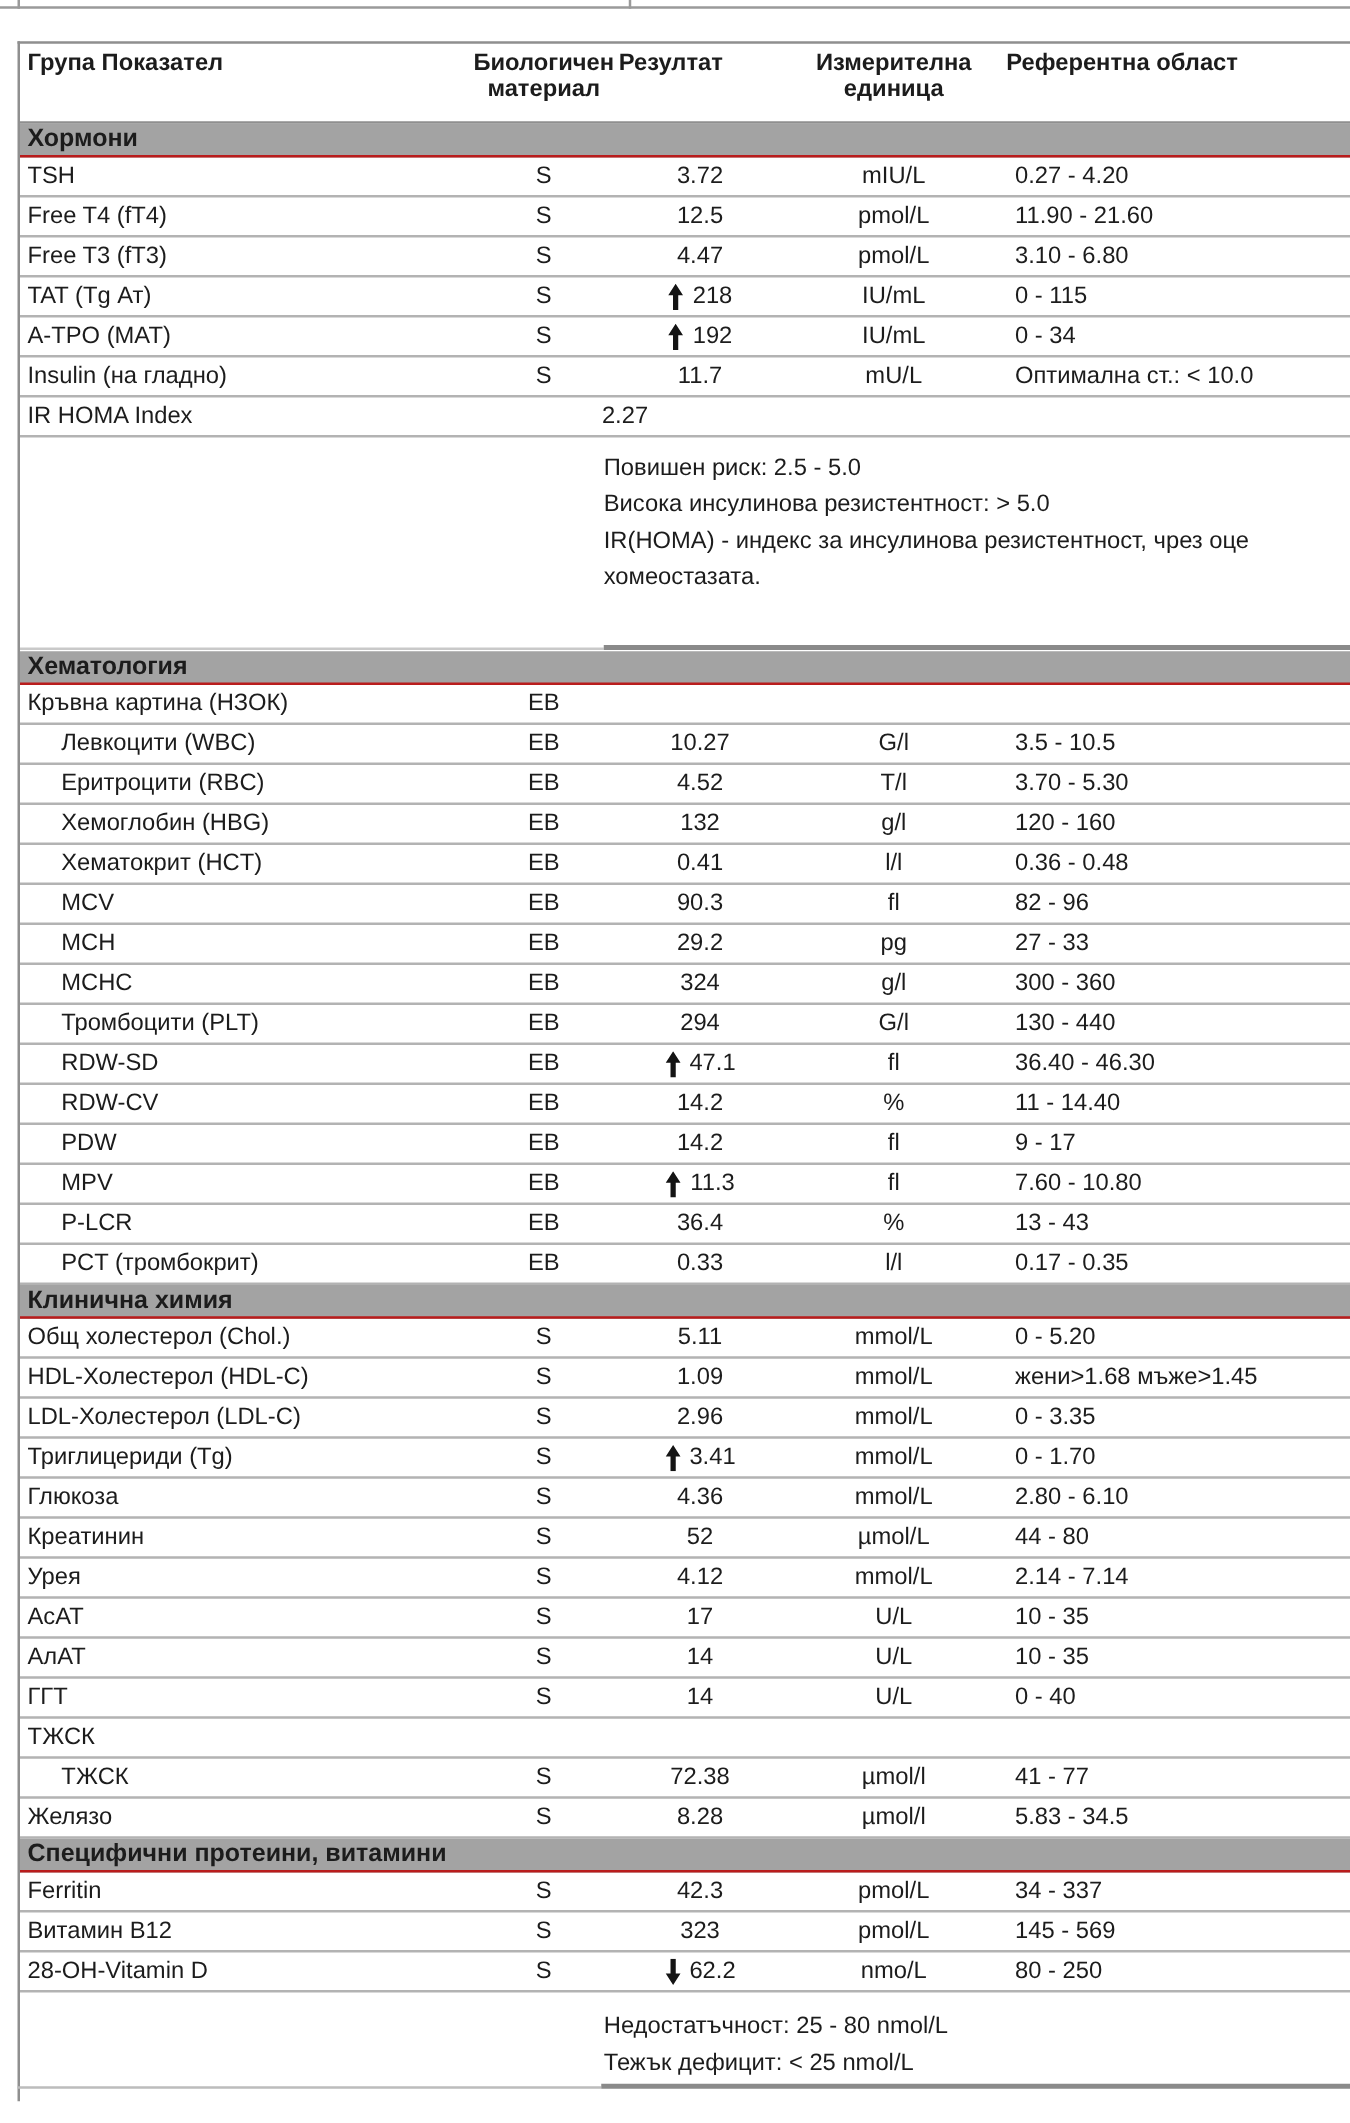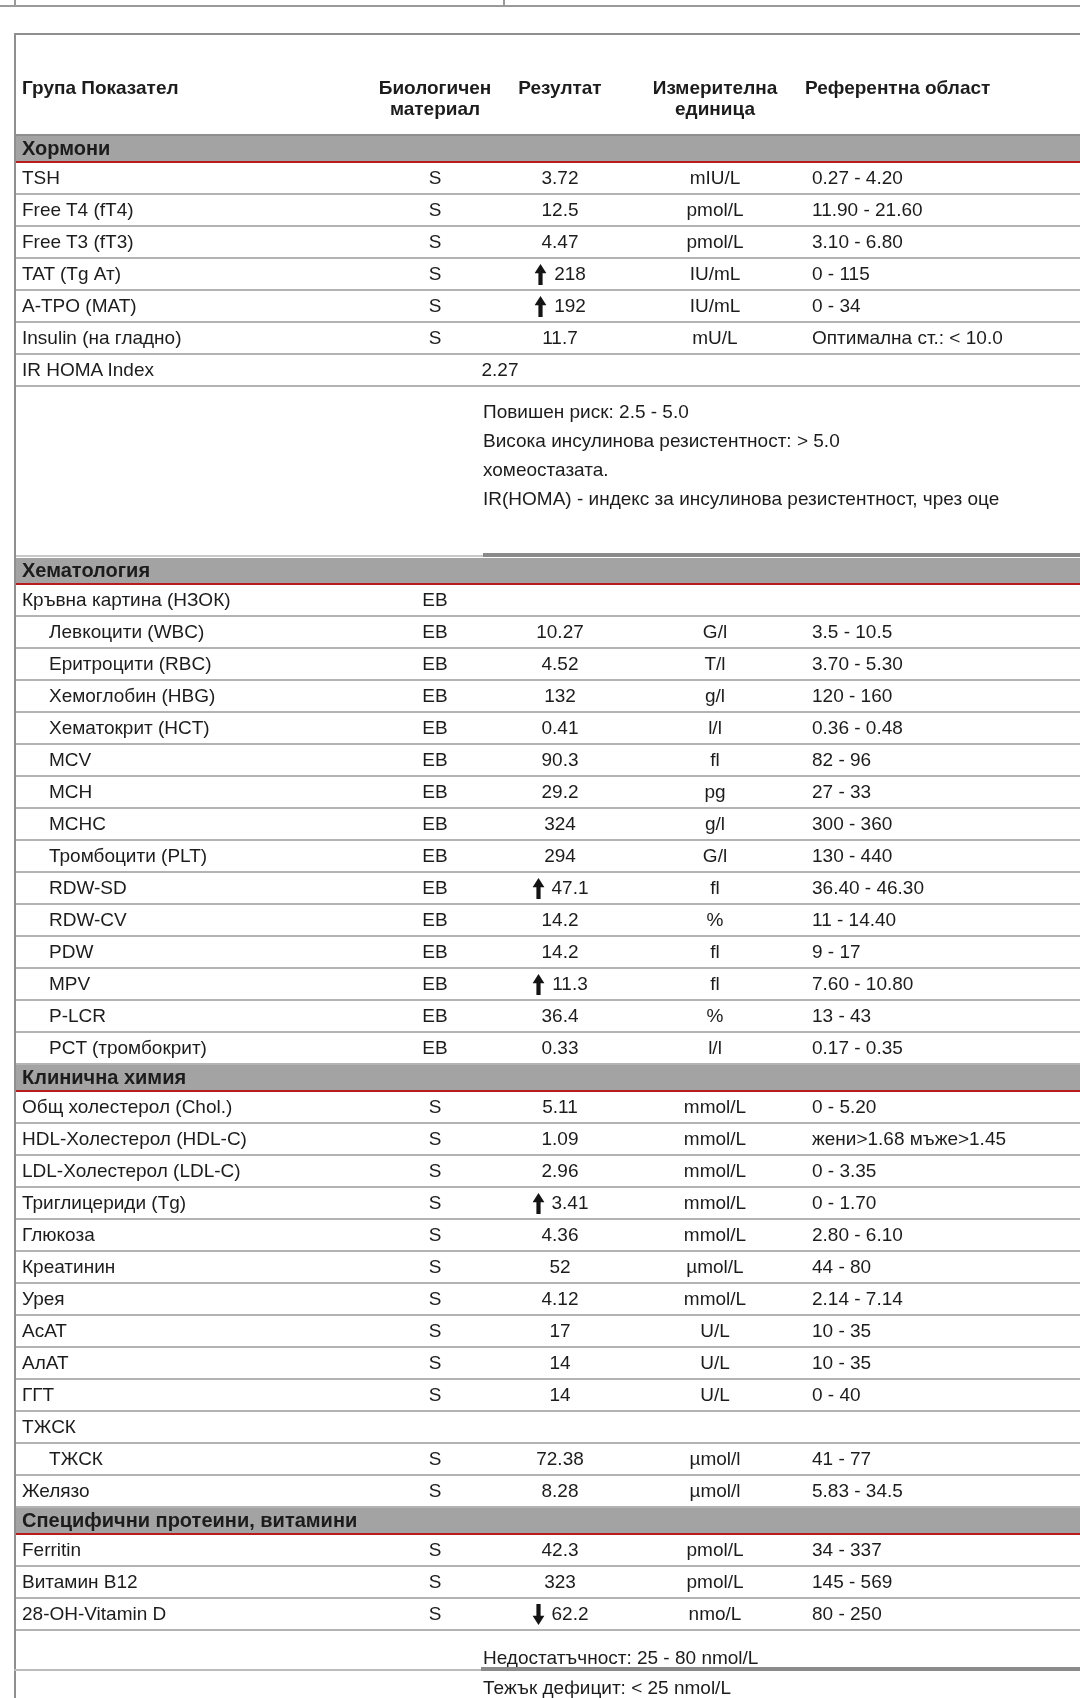--- a/index.html
+++ b/index.html
@@ -17,26 +17,26 @@
   
   .report{
     position:absolute;left:14px;top:33px;width:1066px;
     border-left:2px solid #8f8f8f;border-top:2px solid #8f8f8f;
     box-sizing:border-box;
   }
   .grid-row{display:grid;grid-template-columns:359px 120px 130px 180px 1fr;box-sizing:border-box;}
 
   .thead{
     height:64px;border-bottom:2px solid #8f8f8f;
-    font-weight:bold;font-size:19px;line-height:21px;padding-top:5px;margin-top:37px;
+    font-weight:bold;font-size:19px;line-height:21px;padding-top:5px;
   }
   .hcell{white-space:nowrap;}
   .hcol0{text-align:left;padding-left:6px;}
   .hcol1{text-align:center;}
-  .hcol2{text-align:center;}
+  .hcol2{text-align:left;}
   .hcol3{text-align:center;}
   .hcol4{text-align:left;padding-right:7px;}
 
   .section-bar{
     height:27px;background:#a3a3a3;border-bottom:2px solid #b91c1c;
     font-weight:bold;font-size:20px;line-height:25px;padding-left:6px;
     box-sizing:border-box;white-space:nowrap;
   }
   .row{height:32px;border-bottom:2px solid #b3b3b3;font-size:19px;line-height:30px;}
   .cell{overflow:hidden;white-space:nowrap;box-sizing:border-box;}
@@ -162,22 +162,22 @@
     <div class="grid-row row">
       <div class="cell c-name">IR HOMA Index</div>
       <div class="cell c-res span2">
         <span>2.27</span>
       </div>
       <div class="cell c-unit"></div>
     </div>
     <div class="notes notes--tall">
       <div class="note-line">Повишен риск: 2.5 - 5.0</div>
       <div class="note-line">Висока инсулинова резистентност: &gt; 5.0</div>
+      <div class="note-line">IR(HOMA) - индекс за инсулинова резистентност, чрез оце</div>
       <div class="note-line">хомеостазата.</div>
-      <div class="note-line">IR(HOMA) - индекс за инсулинова резистентност, чрез оце</div>
     </div>
     <div class="twotone">
       <div class="seg-light"></div>
       <div class="seg-dark"></div>
     </div>
     <div class="section-bar">Хематология</div>
     <div class="grid-row row">
       <div class="cell c-name">Кръвна картина (НЗОК)</div>
       <div class="cell c-mat">ЕВ</div>
       <div class="cell c-res"></div>

